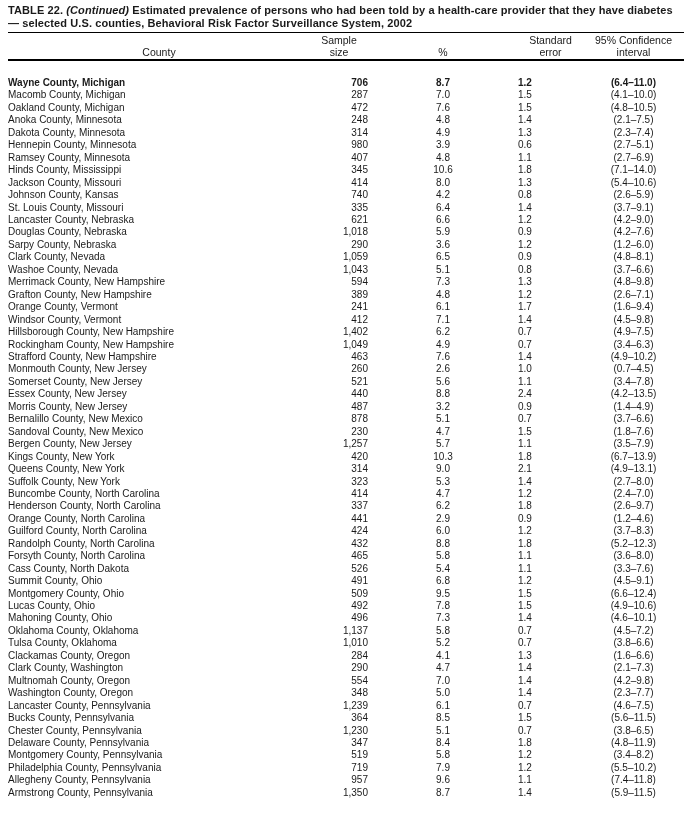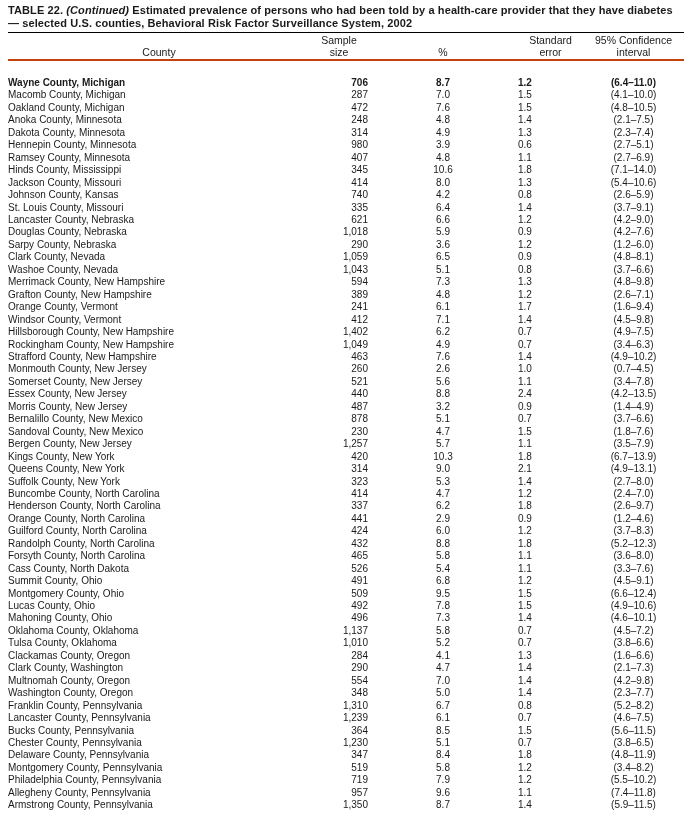--- a/index.html
+++ b/index.html
@@ -39,21 +39,21 @@
   col.c-pct    { width: 150px; }
   col.c-se     { width: 65px; }
   col.c-ci     { width: 101px; }
 
   thead th {
     font-weight: normal;
     font-size: 10.5px;
     line-height: 12px;
     padding: 1px 0 1px 0;
     vertical-align: bottom;
-    border-bottom: 2px solid #c2410c;
+    border-bottom: 2px solid #000000;
   }
   th.h-county { text-align: center; }
   th.h-sample, th.h-pct, th.h-se, th.h-ci { text-align: center; }
 
   tbody td {
     font-size: 10px;
     line-height: 12.45px;
     height: 12.45px;
     padding: 0;
     white-space: nowrap;
@@ -449,27 +449,20 @@
           <td class="td-ci">(4.2–9.8)</td>
         </tr>
         <tr>
           <td class="td-county">Washington County, Oregon</td>
           <td class="td-sample">348</td>
           <td class="td-pct">5.0</td>
           <td class="td-se">1.4</td>
           <td class="td-ci">(2.3–7.7)</td>
         </tr>
         <tr>
-          <td class="td-county">Franklin County, Pennsylvania</td>
-          <td class="td-sample">1,310</td>
-          <td class="td-pct">6.7</td>
-          <td class="td-se">0.8</td>
-          <td class="td-ci">(5.2–8.2)</td>
-        </tr>
-        <tr>
           <td class="td-county">Lancaster County, Pennsylvania</td>
           <td class="td-sample">1,239</td>
           <td class="td-pct">6.1</td>
           <td class="td-se">0.7</td>
           <td class="td-ci">(4.6–7.5)</td>
         </tr>
         <tr>
           <td class="td-county">Bucks County, Pennsylvania</td>
           <td class="td-sample">364</td>
           <td class="td-pct">8.5</td>

